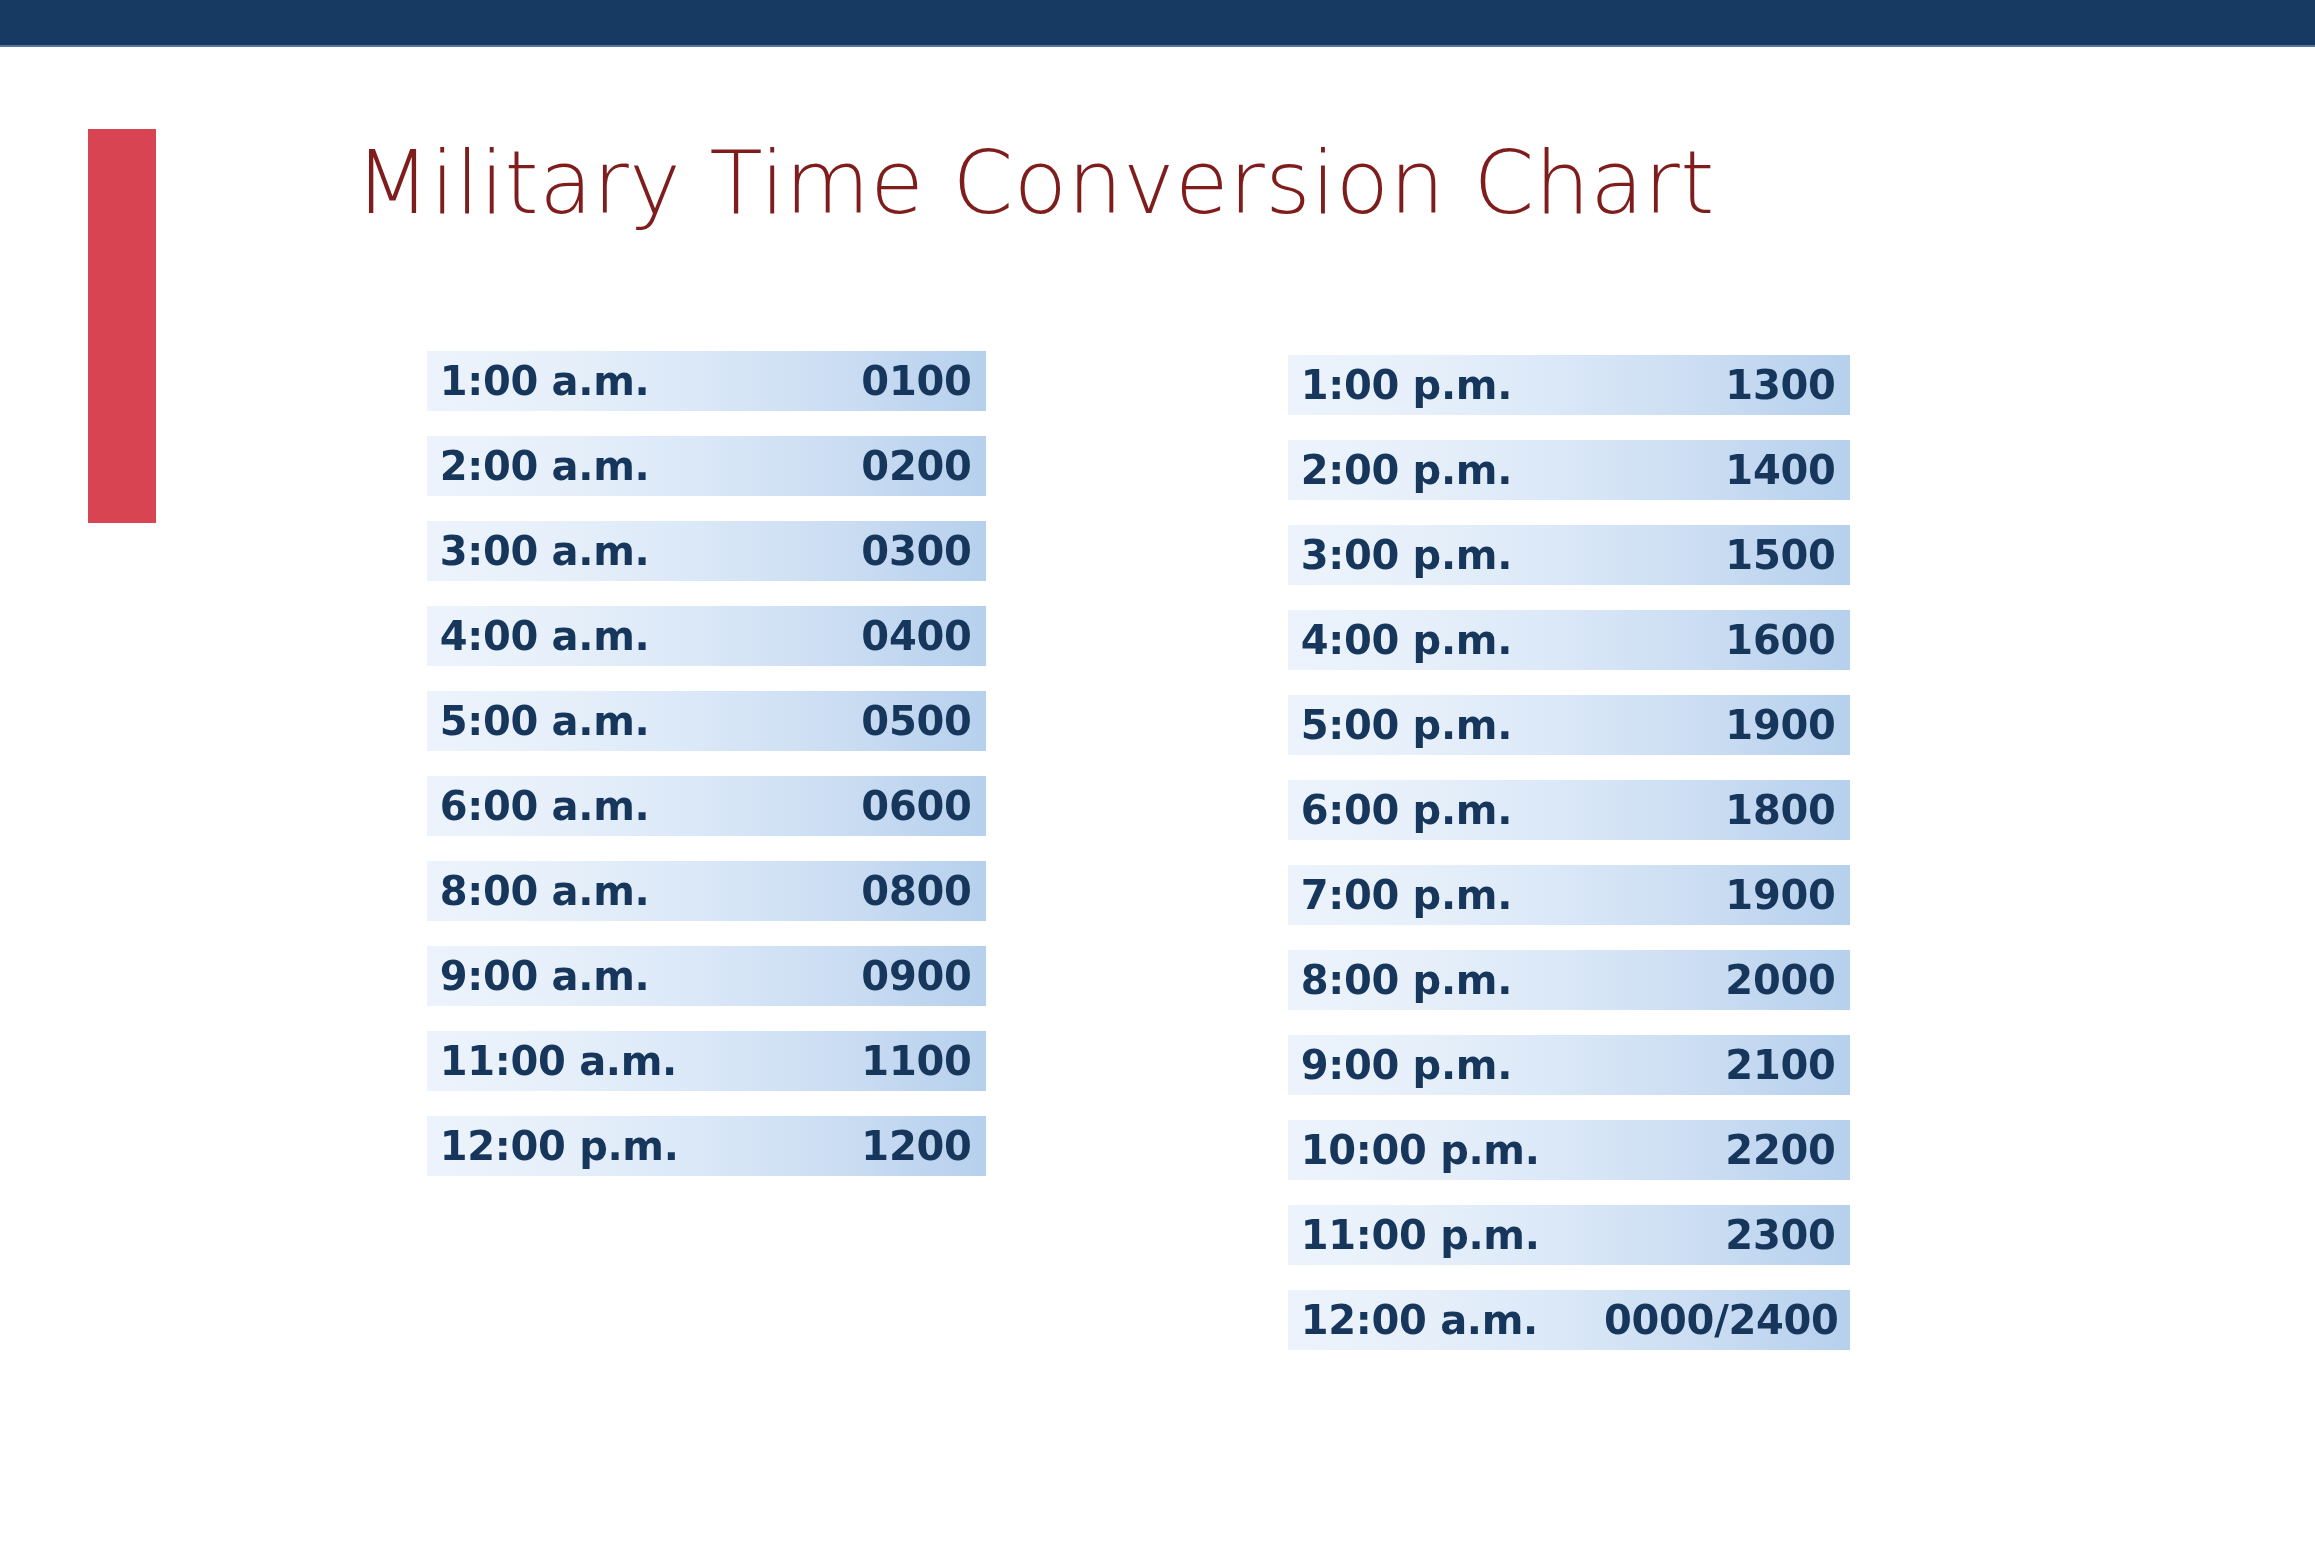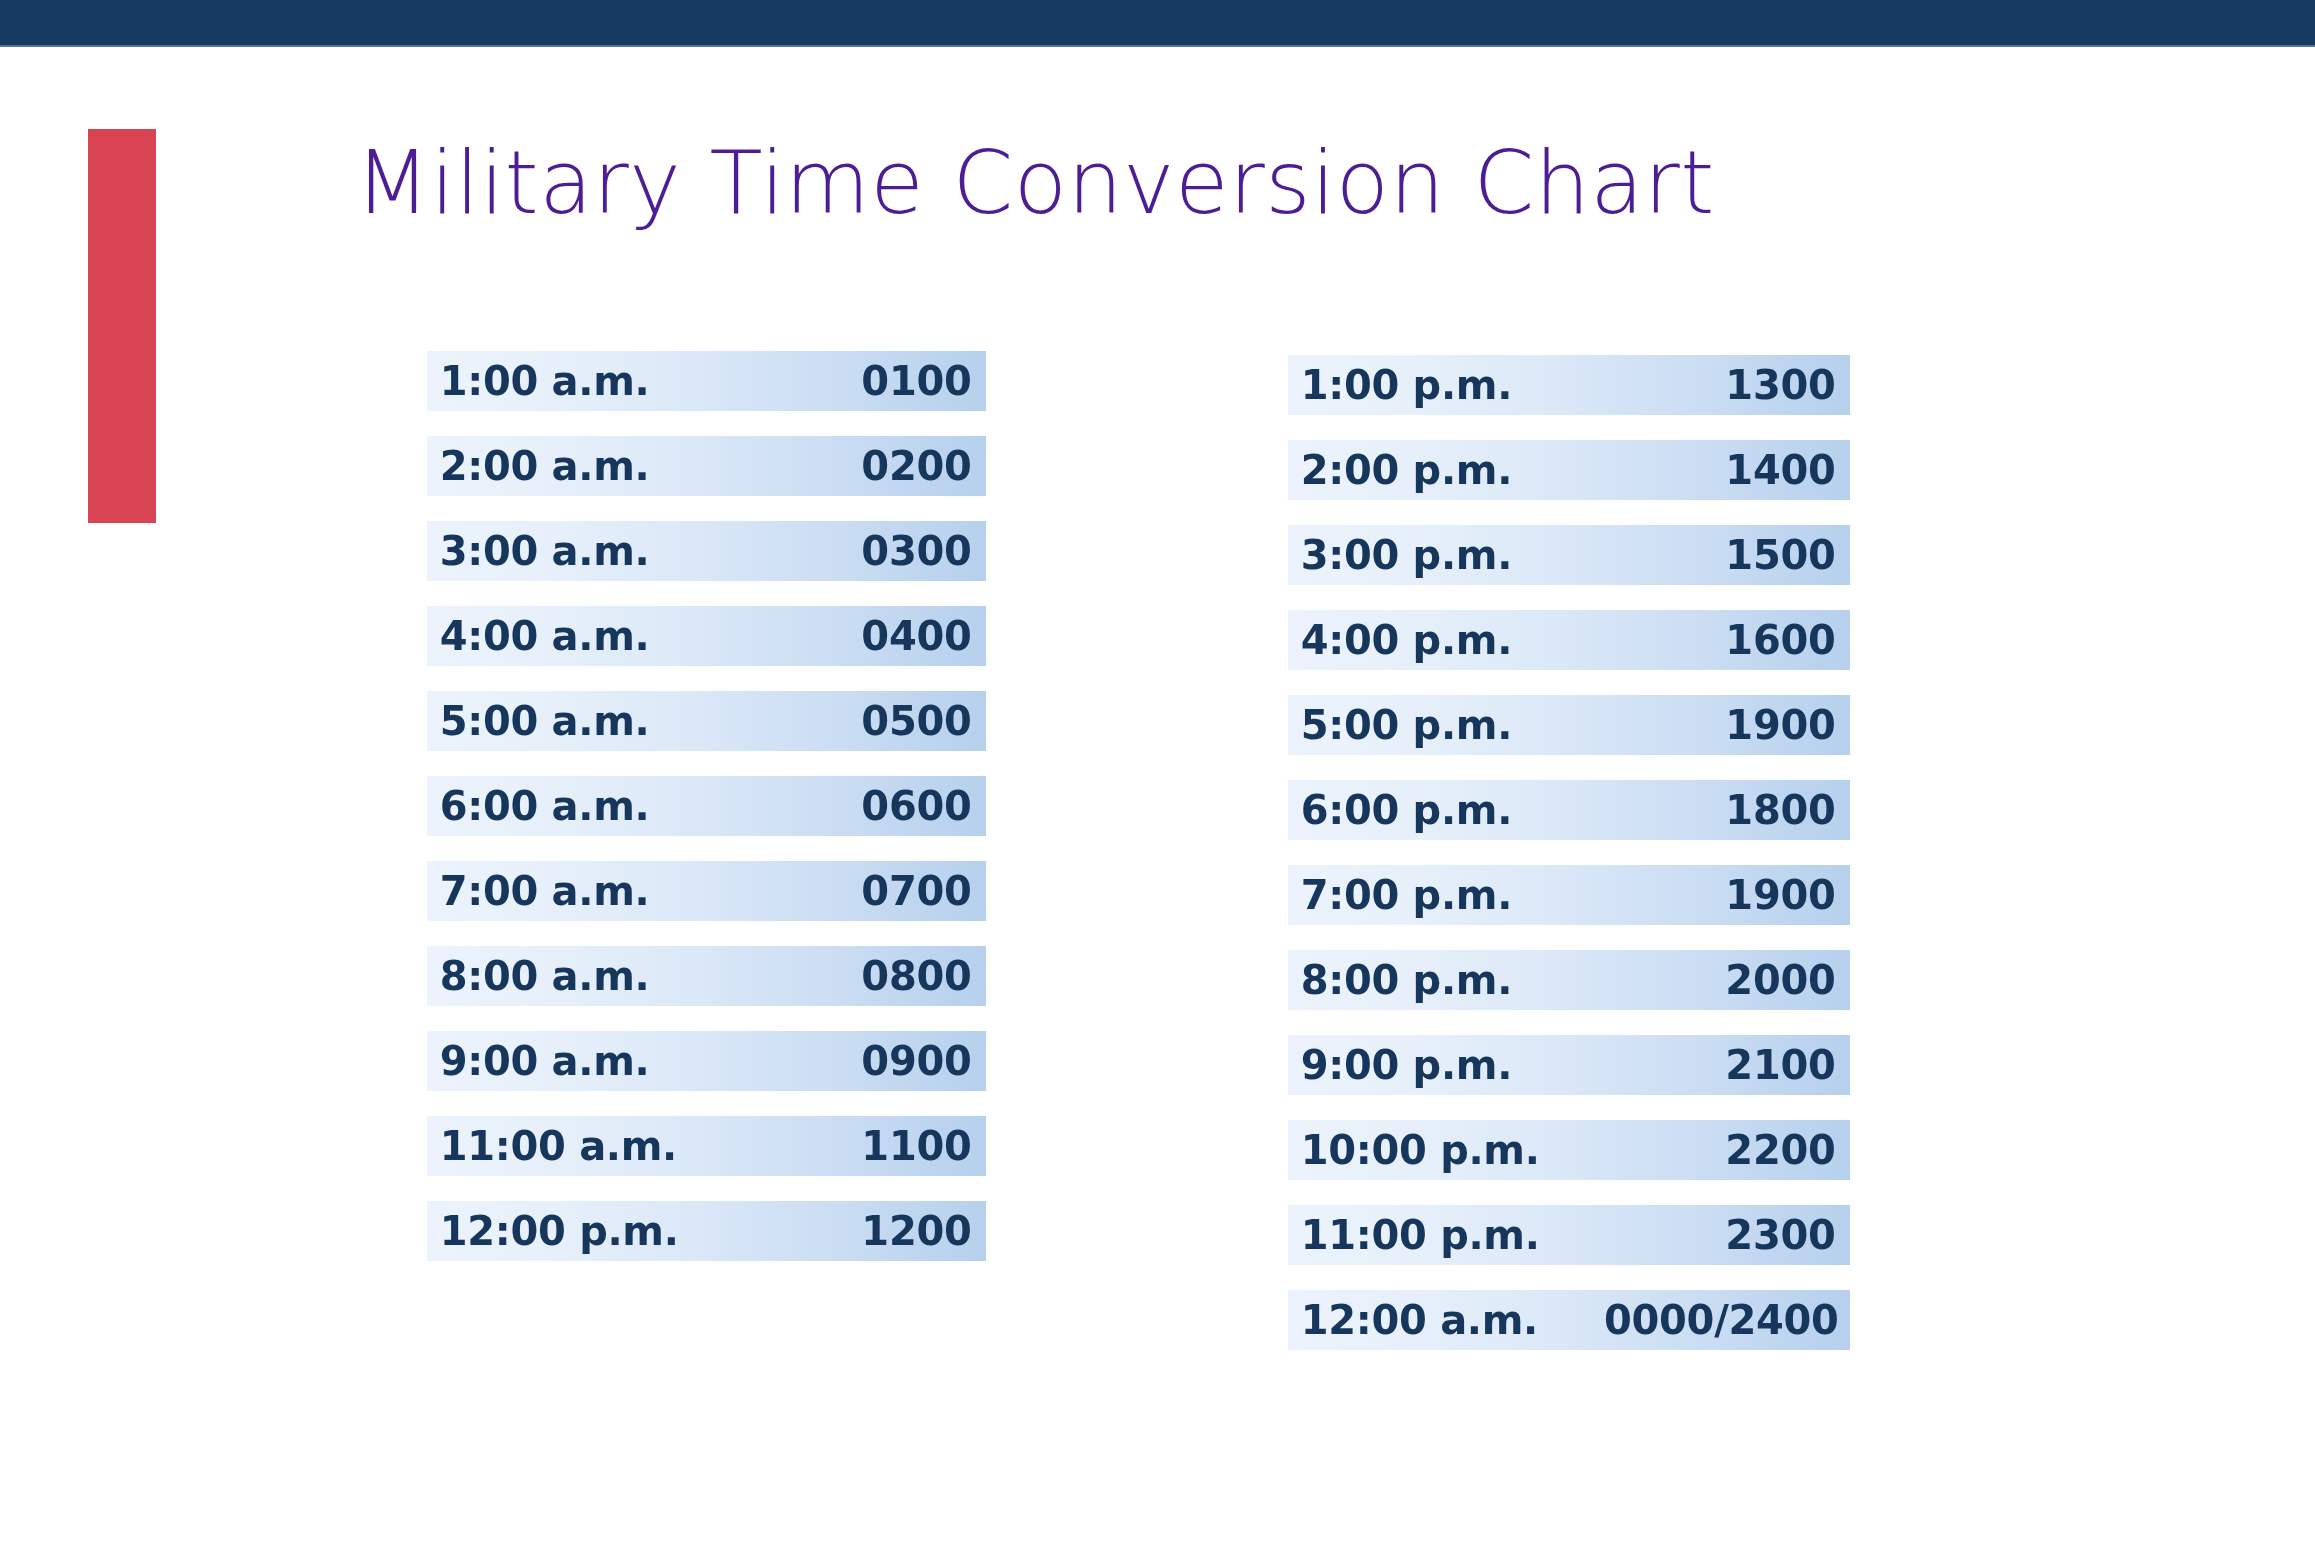--- a/index.html
+++ b/index.html
@@ -43,21 +43,21 @@
   #page-title {
     position: absolute;
     left: 355px;
     top: 129px;
     width: 1719px;
     height: 109px;
     line-height: 109px;
     font-size: 87px;
     font-weight: 300;
     letter-spacing: 0.5px;
-    color: #4c1d95;
+    color: #7f1d1d;
     white-space: nowrap;
     font-family: "DejaVu Sans", "Liberation Sans", sans-serif;
   }
 
   
   .time-column {
     position: absolute;
     top: 351px;
   }
   #column-am {
@@ -145,25 +145,20 @@
       <span class="clock-label">5:00 a.m.</span>
       <span class="spacer"></span>
       <span class="military-label">0500</span>
     </div>
     <div class="time-row">
       <span class="clock-label">6:00 a.m.</span>
       <span class="spacer"></span>
       <span class="military-label">0600</span>
     </div>
     <div class="time-row">
-      <span class="clock-label">7:00 a.m.</span>
-      <span class="spacer"></span>
-      <span class="military-label">0700</span>
-    </div>
-    <div class="time-row">
       <span class="clock-label">8:00 a.m.</span>
       <span class="spacer"></span>
       <span class="military-label">0800</span>
     </div>
     <div class="time-row">
       <span class="clock-label">9:00 a.m.</span>
       <span class="spacer"></span>
       <span class="military-label">0900</span>
     </div>
     <div class="time-row">

